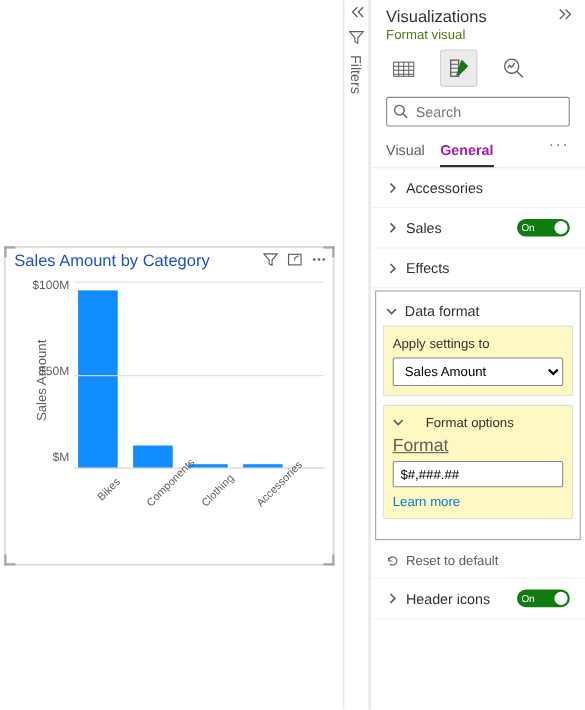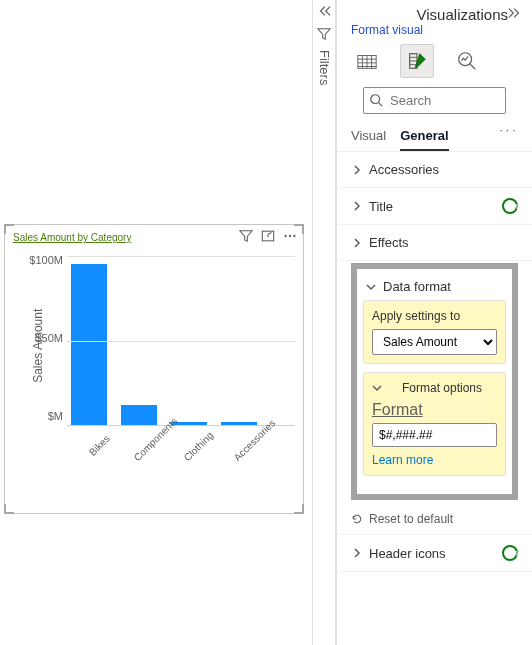--- a/index.html
+++ b/index.html
@@ -39,24 +39,23 @@
   .sel-bl { bottom:-1px; left:-1px; border-right:none; border-top:none; }
   .sel-br { bottom:-1px; right:-1px; border-left:none; border-top:none; }
   .chart-header {
     display: flex;
     align-items: center;
     padding: 4px 6px 0 8px;
     gap: 6px;
   }
   .chart-title {
     flex: 1;
-    font-size: 10px;
+    font-size: 15px;
     font-weight: 400;
-    color: #4d7c0f;
-    text-decoration: underline;
+    color: #1d4ed8;
   }
   .chart-icons { display:flex; gap:8px; color:#605e5c; }
   .chart-body {
     position: relative;
     height: 230px;
     padding: 10px 8px 0 40px;
   }
   .y-label {
     position: absolute;
     left: -4px;
@@ -136,47 +135,47 @@
     width: 196px;
     border-left:1px solid #e1dfdd;
     display:flex;
     flex-direction:column;
     background:#fff;
     overflow-y:auto;
   }
   .viz-header {
     display:flex;
     align-items:center;
-    justify-content: flex-end;
+    justify-content: space-between;
     padding: 6px 10px 0 14px;
     font-size:15px;
   }
   .viz-sub {
     font-size:12px;
     padding: 0 14px 4px;
-    color:#1d4ed8;
+    color:#4d7c0f;
   }
   .format-icons {
     display:flex;
     gap:18px;
     padding: 4px 14px 6px;
     align-items:center;
   }
   .format-icons .fi {
     width:32px;height:32px;
     display:flex;align-items:center;justify-content:center;
     color:#605e5c;
     border-radius:2px;
   }
   .format-icons .fi.active {
     background:#edebe9;
     box-shadow: 0 0 0 1px #d2d0ce;
   }
   .search {
-    margin: 4px 26px 8px;
+    margin: 4px 14px 8px;
     position:relative;
   }
   .search input {
     width:100%;
     padding: 5px 6px 5px 26px;
     font-size:13px;
     border:1px solid #8a8886;
     border-radius:2px;
     background:#fff;
     font-family:inherit;
@@ -190,51 +189,51 @@
     border-bottom:1px solid #edebe9;
   }
   .tab {
     padding: 6px 0;
     font-size:13px;
     color:#605e5c;
     cursor:pointer;
     border-bottom: 2px solid transparent;
   }
   .tab.active {
-    color:#0f172a;
+    color:#a21caf;
     font-weight:600;
     border-bottom:2px solid #323130;
   }
   .tab-more { margin-left:auto; color:#605e5c; letter-spacing:2px;}
   .section {
     padding: 10px 14px;
     display:flex;
     align-items:center;
     gap:6px;
     font-size:13px;
     border-bottom:1px solid #f3f2f1;
   }
   .section .name { flex:1; }
   .chev { width:12px; }
   .toggle {
-    width:16px;height:16px;border-radius:8px;
+    width:48px;height:16px;border-radius:8px;
     background:#107c10;
     position:relative;
     color:#fff;
     font-size:9px;
     padding-left:4px;
     line-height:16px;
   }
   .toggle::after{
     content:"";position:absolute;right:2px;top:2px;
     width:12px;height:12px;border-radius:50%;background:#fff;
   }
   .red-box {
-    border:6px solid #a3a3a3;
-    margin: 2px 14px 4px;
+    border:1px solid #a3a3a3;
+    margin: 2px 4px 4px;
     padding: 2px 6px 10px;
   }
   .red-box .section{ border:none; padding:8px 2px 6px; }
   .card {
     border:1px solid #e1dfdd;
     border-radius:2px;
     padding:8px;
     margin-bottom:8px;
     background:#fef9c3;
   }
@@ -382,21 +381,21 @@
     <svg class="chev" width="10" height="10" viewBox="0 0 10 10" fill="none" stroke="#605e5c" stroke-width="1.5">
         <path d="M3 1l4 4-4 4"></path>
       </svg>
     <span class="name">Accessories</span>
   </div>
 
   <div class="section">
     <svg class="chev" width="10" height="10" viewBox="0 0 10 10" fill="none" stroke="#605e5c" stroke-width="1.5">
         <path d="M3 1l4 4-4 4"></path>
       </svg>
-    <span class="name">Title</span>
+    <span class="name">Sales</span>
     <span class="toggle">On</span>
   </div>
 
   <div class="section">
     <svg class="chev" width="10" height="10" viewBox="0 0 10 10" fill="none" stroke="#605e5c" stroke-width="1.5">
         <path d="M3 1l4 4-4 4"></path>
       </svg>
     <span class="name">Effects</span>
   </div>
 

